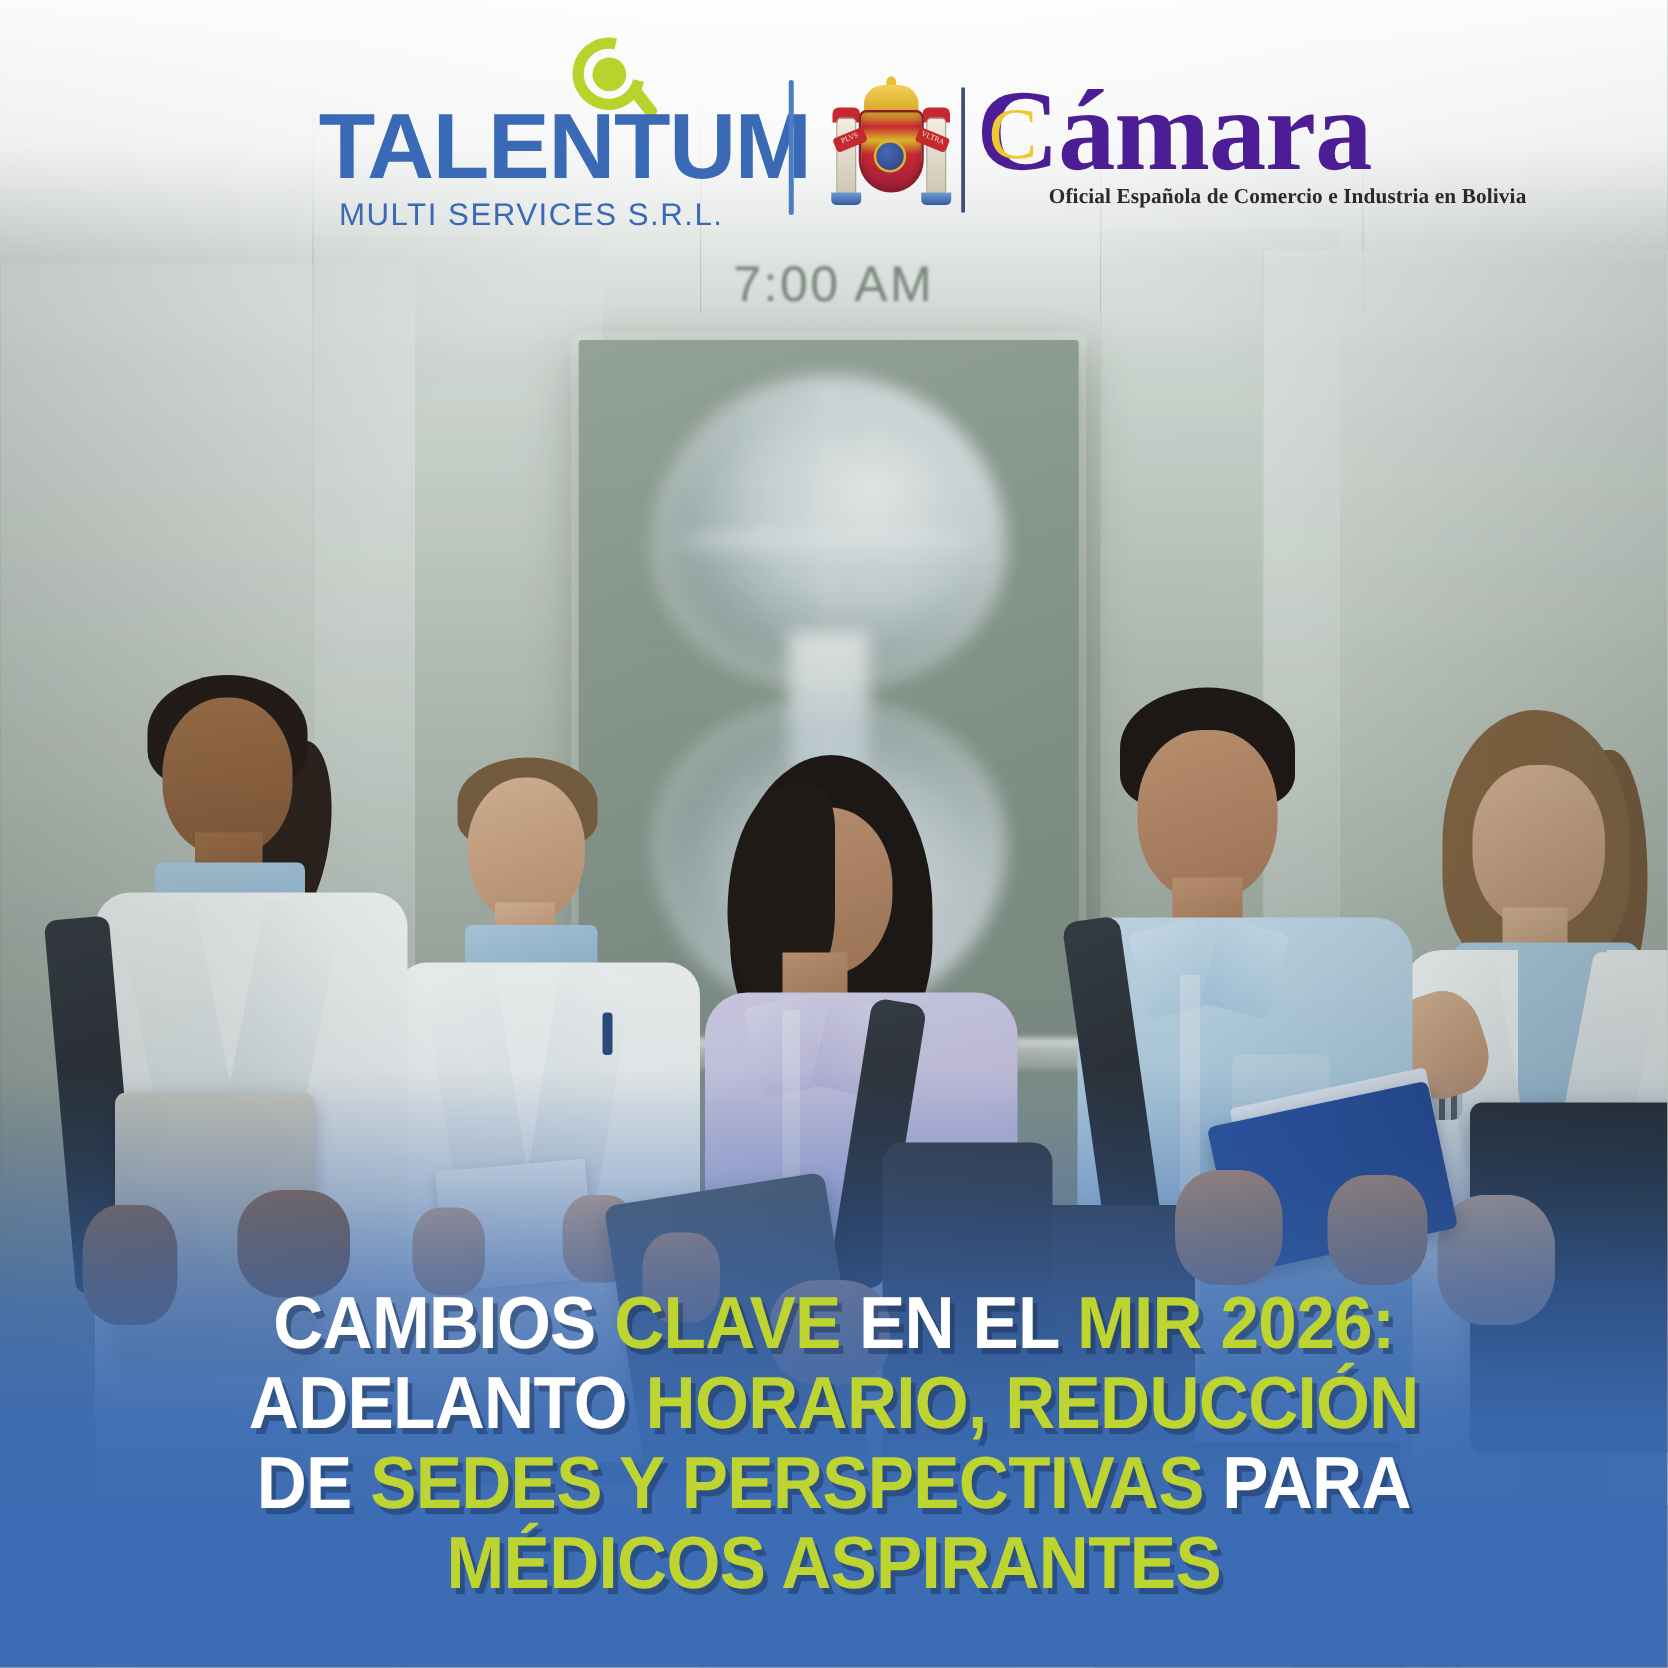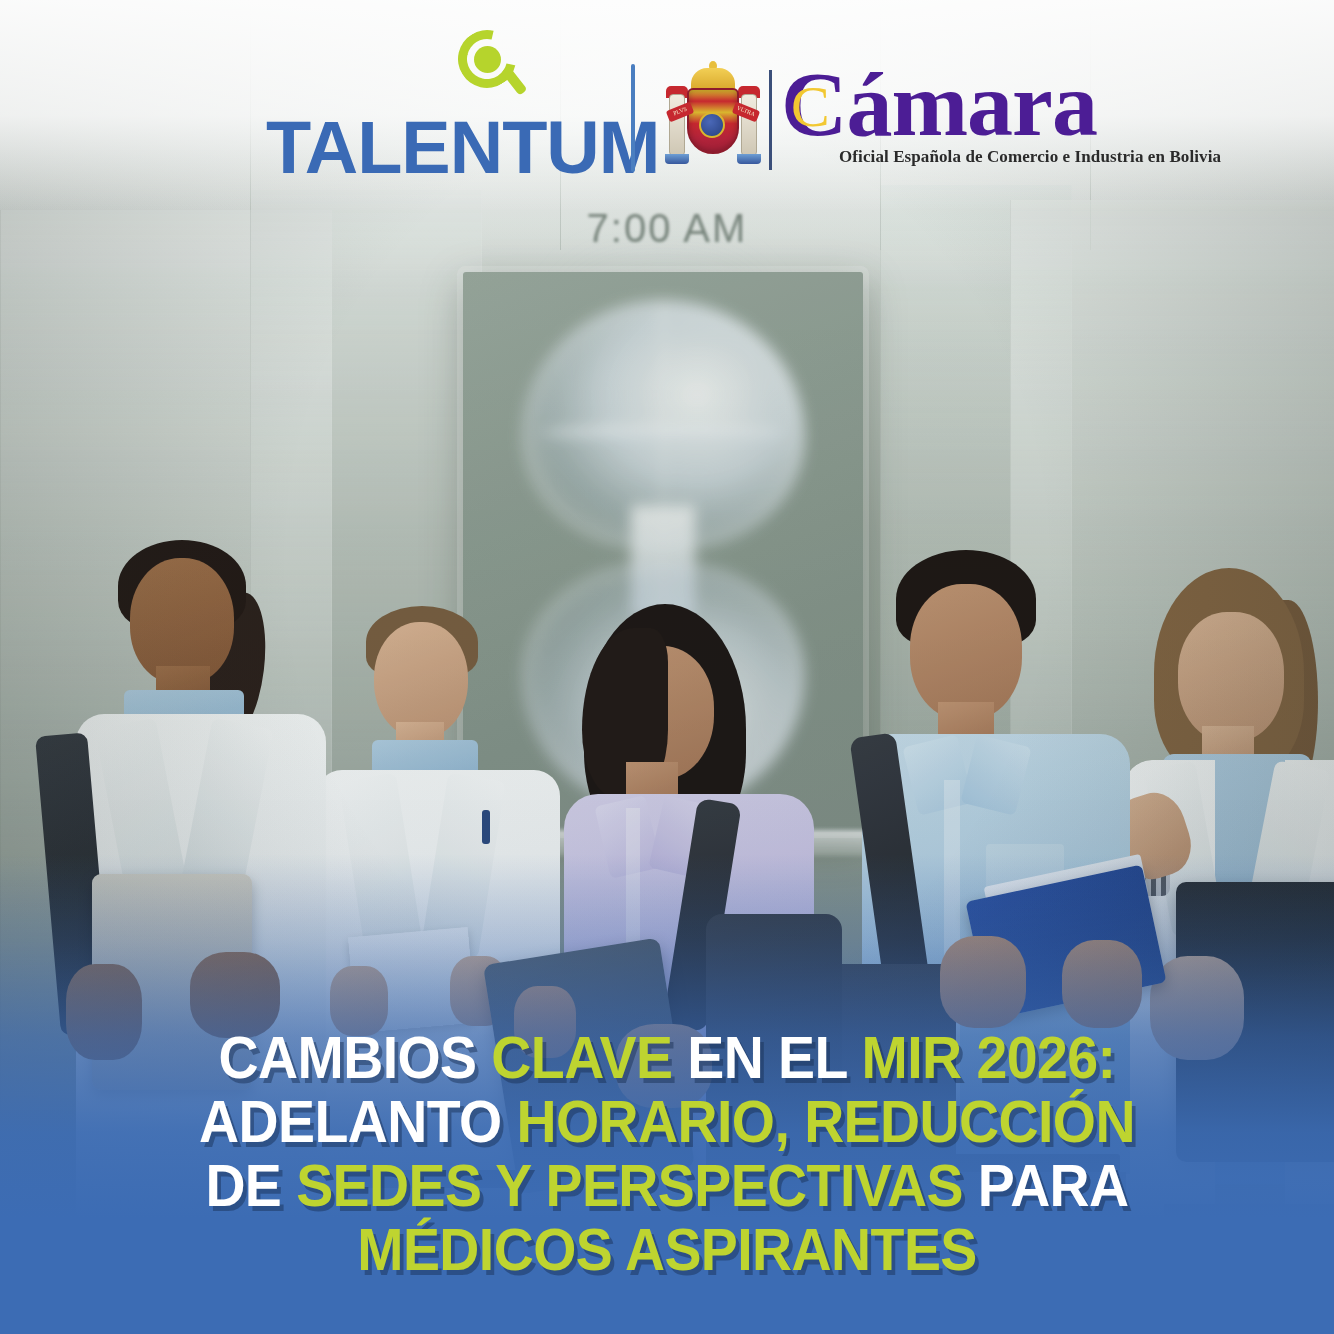--- a/index.html
+++ b/index.html
@@ -190,23 +190,23 @@
   
   .blue-wash{position:absolute;left:0;right:0;bottom:0;height:480px;
     background:linear-gradient(180deg,rgba(58,106,181,0) 0%,rgba(58,106,181,.28) 18%,rgba(58,106,181,.68) 38%,rgba(60,108,180,.93) 58%,#3c6cb4 76%,#3c6cb4 100%);}
 
   
   .header{position:absolute;left:0;top:0;width:100%;height:200px;}
   .hdr-fade{position:absolute;left:0;top:0;width:100%;height:210px;
     background:linear-gradient(180deg,rgba(255,255,255,.92) 0%,rgba(255,255,255,.72) 55%,rgba(255,255,255,0) 100%);}
 
   .logo-talentum{position:absolute;left:255px;top:22px;width:340px;height:160px;}
-  .tl-word{position:absolute;left:11px;top:58px;width:340px;text-align:center;
+  .tl-word{position:absolute;left:0;top:58px;width:340px;text-align:center;
     font-size:74px;line-height:74px;font-weight:700;color:#3a6ab5;
-    letter-spacing:-1px;font-family:"Liberation Sans", sans-serif;margin-top:31px;}
+    letter-spacing:-1px;font-family:"Liberation Sans", sans-serif;}
   .tl-sub{position:absolute;left:0;top:138px;width:340px;text-align:center;
     font-size:25px;line-height:25px;font-weight:400;color:#3a6ab5;
     letter-spacing:1.2px;font-family:"Liberation Sans", sans-serif;}
   .mag{position:absolute;left:203px;top:8px;width:66px;height:66px;}
   .mag .ring{position:absolute;left:0;top:0;width:58px;height:58px;border-radius:50%;
     border:9px solid #b6d42c;border-right-color:transparent;transform:rotate(-32deg);box-sizing:border-box;}
   .mag .dot{position:absolute;left:16px;top:16px;width:27px;height:27px;border-radius:50%;background:#b6d42c;}
   .mag .handle{position:absolute;left:43px;top:42px;width:10px;height:30px;background:#b6d42c;
     border-radius:4px;transform:rotate(-38deg);transform-origin:top left;}
 
@@ -389,20 +389,21 @@
   <div class="header">
     <div class="hdr-fade"></div>
 
     <div class="logo-talentum">
       <div class="mag">
         <div class="ring"></div>
         <div class="dot"></div>
         <div class="handle"></div>
       </div>
       <div class="tl-word">TALENTUM</div>
+      <div class="tl-sub">MULTI SERVICES S.R.L.</div>
     </div>
 
     <div class="divider"></div>
 
     <div class="logo-camara">
       <div class="coa">
         <div class="crown-top"></div>
         <div class="crown"></div>
         <div class="capL"></div>
           <div class="capR"></div>

